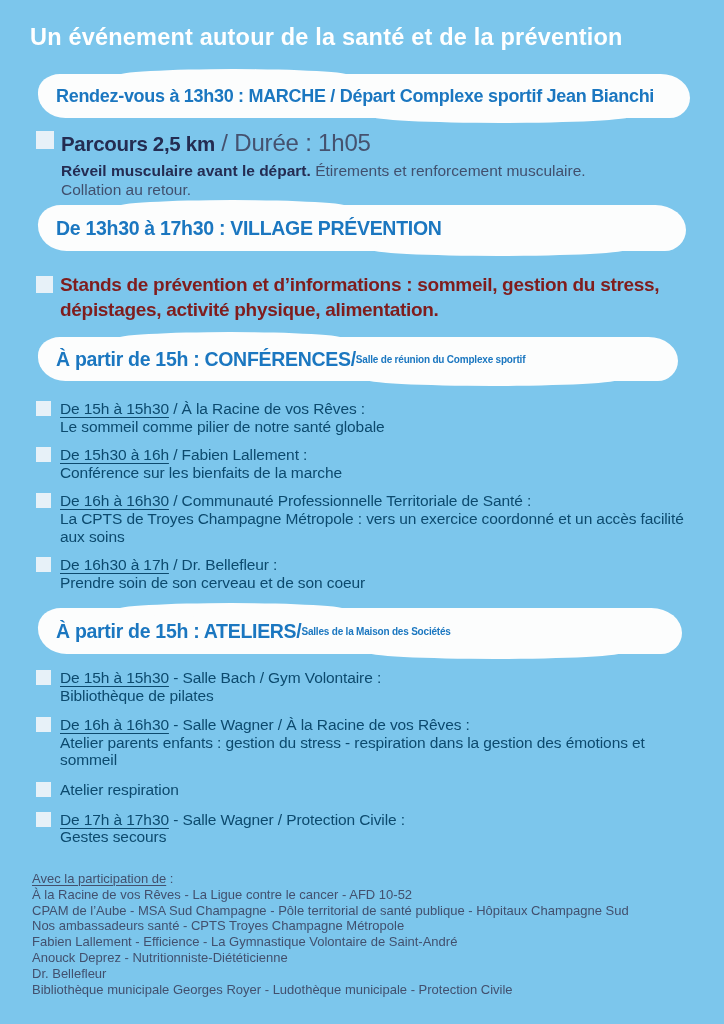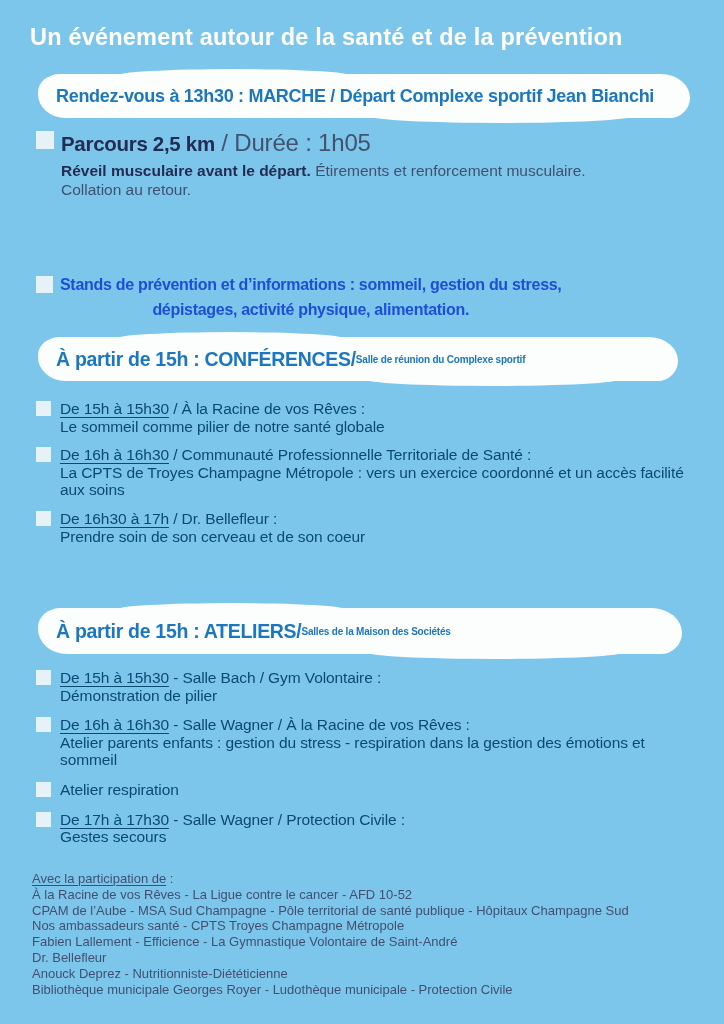--- a/index.html
+++ b/index.html
@@ -46,22 +46,22 @@
   .bullet-md{width:17px;height:17px;margin-top:3px;}
   .bullet-sm{width:15px;height:15px;margin-top:1px;}
   .gap-lg{margin-right:7px;}
   .gap-sm{margin-right:9px;}
 
   .lead-bold{font-size:20.5px;font-weight:bold;color:#242C52;letter-spacing:-0.3px;}
   .lead-reg{font-size:24px;font-weight:normal;color:#45526F;letter-spacing:-0.2px;}
   .note{font-size:15.5px;line-height:19px;color:#41506E;margin-top:4px;}
   .note-bold{font-weight:bold;color:#242C52;}
 
-  .stands{font-size:16px;font-weight:bold;color:#1d4ed8;
-          line-height:24.5px;letter-spacing:-0.3px;text-align:center;}
+  .stands{font-size:19px;font-weight:bold;color:#7f1d1d;
+          line-height:24.5px;letter-spacing:-0.3px;}
 
   .list{position:absolute;left:36px;width:664px;}
   .item{display:flex;margin-bottom:11px;}
   .item-atelier{margin-bottom:12px;}
   .itxt{font-size:15.5px;line-height:17.6px;color:#0c4a6e;letter-spacing:-0.1px;}
   .time{text-decoration:underline;text-decoration-thickness:1.3px;text-underline-offset:2.5px;}
 
   .footer{position:absolute;left:32px;top:871px;width:680px;
           font-size:13px;line-height:15.8px;color:#42506E;}
   .footer-heading{text-decoration:underline;text-decoration-thickness:1px;text-underline-offset:2px;}
@@ -83,20 +83,23 @@
       <div>
         <span class="lead-bold">Parcours 2,5 km</span><span class="lead-reg"> / Durée : 1h05</span>
       </div>
       <div class="note">
         <span class="note-bold">Réveil musculaire avant le départ.</span><span> Étirements et renforcement musculaire.</span>
       </div>
       <div class="note" style="margin-top:0;">Collation au retour.</div>
     </div>
   </div>
 
+  <div class="banner" style="top:205px;width:648px;height:46px;">
+    <span class="banner-text bt-xl">De 13h30 à 17h30 : VILLAGE PRÉVENTION</span>
+  </div>
 
   <div class="block" style="top:273px;">
     <span class="bullet bullet-md gap-lg"></span>
     <div class="stands">
       <div>Stands de prévention et d’informations : sommeil, gestion du stress,</div>
       <div>dépistages, activité physique, alimentation.</div>
     </div>
   </div>
 
   <div class="banner" style="top:337px;width:640px;">
@@ -108,20 +111,27 @@
   <div class="list" style="top:400px;">
 
     <div class="item">
       <span class="bullet bullet-sm gap-sm"></span>
       <div class="itxt">
         <div><span class="time">De 15h à 15h30</span><span> / À la Racine de vos Rêves :</span></div>
         <div>Le sommeil comme pilier de notre santé globale</div>
       </div>
     </div>
 
+    <div class="item">
+      <span class="bullet bullet-sm gap-sm"></span>
+      <div class="itxt">
+        <div><span class="time">De 15h30 à 16h</span><span> / Fabien Lallement :</span></div>
+        <div>Conférence sur les bienfaits de la marche</div>
+      </div>
+    </div>
 
     <div class="item">
       <span class="bullet bullet-sm gap-sm"></span>
       <div class="itxt">
         <div><span class="time">De 16h à 16h30</span><span> / Communauté Professionnelle Territoriale de Santé :</span></div>
         <div style="max-width:640px;">La CPTS de Troyes Champagne Métropole : vers un exercice coordonné et un accès facilité aux soins</div>
       </div>
     </div>
 
     <div class="item">
@@ -139,21 +149,21 @@
       <span class="banner-text bt-slash"> / </span>
       <span class="banner-text bt-sub">Salles de la Maison des Sociétés</span>
   </div>
 
   <div class="list" style="top:669px;">
 
     <div class="item item-atelier">
       <span class="bullet bullet-sm gap-sm"></span>
       <div class="itxt">
         <div><span class="time">De 15h à 15h30</span><span> - Salle Bach / Gym Volontaire :</span></div>
-        <div>Démonstration de pilier</div>
+        <div>Bibliothèque de pilates</div>
       </div>
     </div>
 
     <div class="item item-atelier">
       <span class="bullet bullet-sm gap-sm"></span>
       <div class="itxt">
         <div><span class="time">De 16h à 16h30</span><span> - Salle Wagner / À la Racine de vos Rêves :</span></div>
         <div style="max-width:630px;">Atelier parents enfants : gestion du stress - respiration dans la gestion des émotions et sommeil</div>
       </div>
     </div>
@@ -174,18 +184,18 @@
     </div>
 
   </div>
 
   <div class="footer">
     <div><span class="footer-heading">Avec la participation de</span><span> :</span></div>
     <div>À la Racine de vos Rêves - La Ligue contre le cancer - AFD 10-52</div>
     <div>CPAM de l’Aube - MSA Sud Champagne - Pôle territorial de santé publique - Hôpitaux Champagne Sud</div>
     <div>Nos ambassadeurs santé - CPTS Troyes Champagne Métropole</div>
     <div>Fabien Lallement - Efficience - La Gymnastique Volontaire de Saint-André</div>
+    <div>Anouck Deprez - Nutritionniste-Diététicienne</div>
     <div>Dr. Bellefleur</div>
-    <div>Anouck Deprez - Nutritionniste-Diététicienne</div>
     <div>Bibliothèque municipale Georges Royer - Ludothèque municipale - Protection Civile</div>
   </div>
 
 </div>
 
 </body></html>

